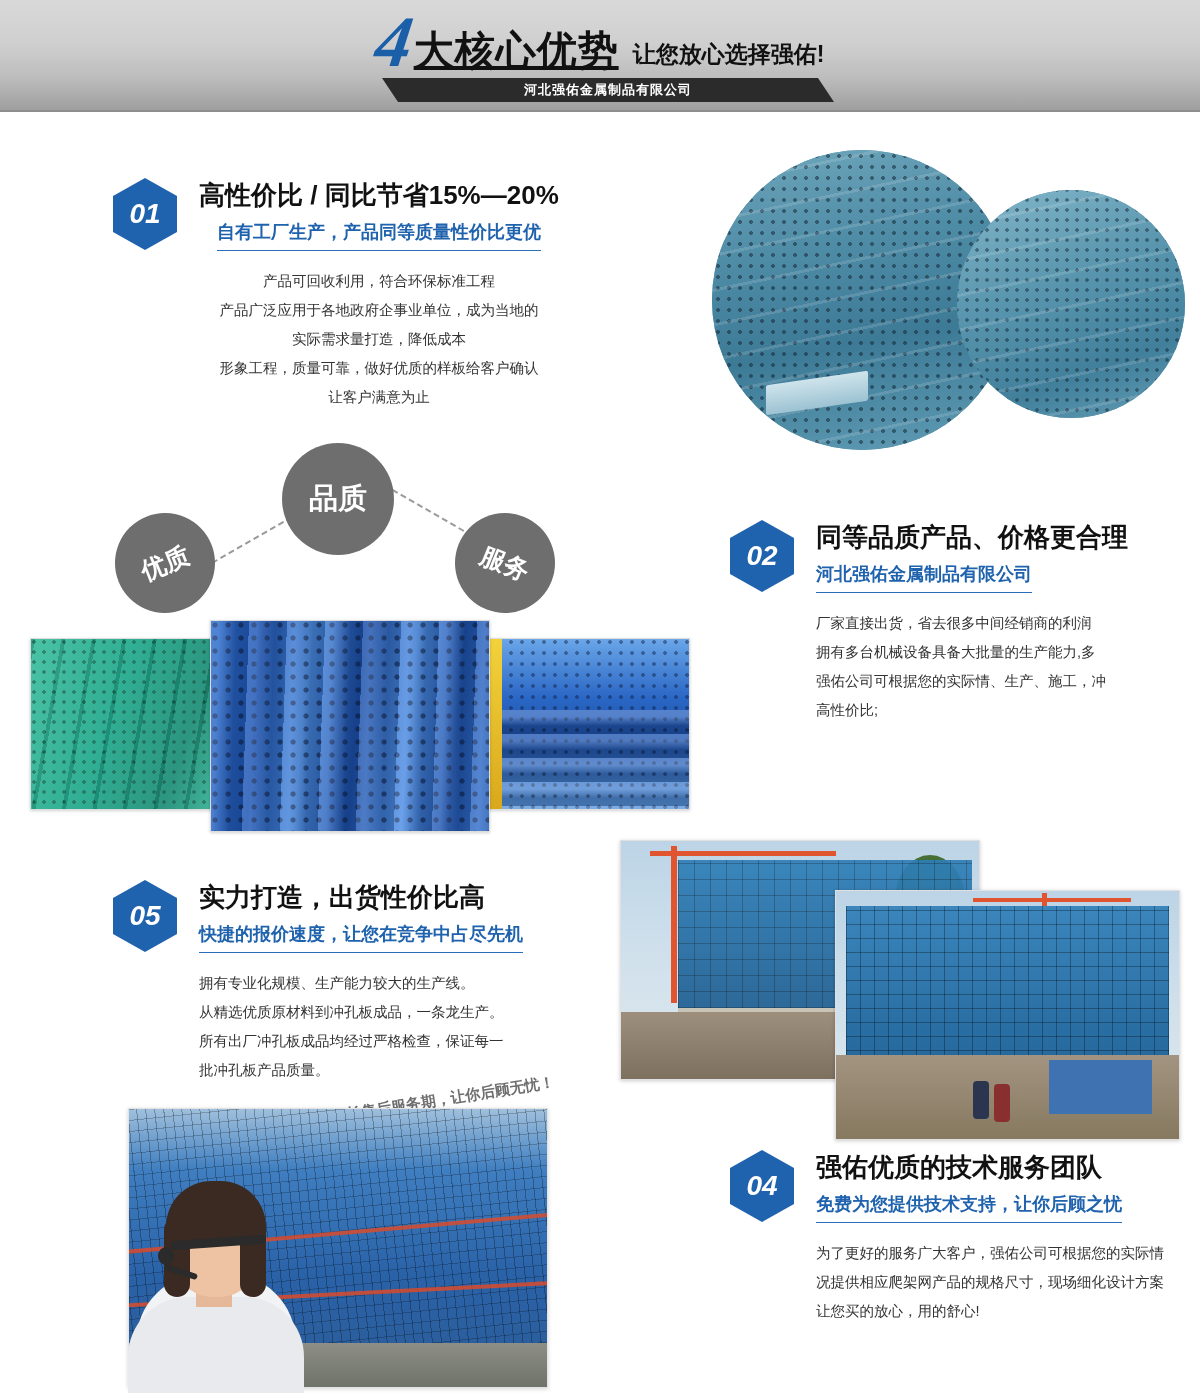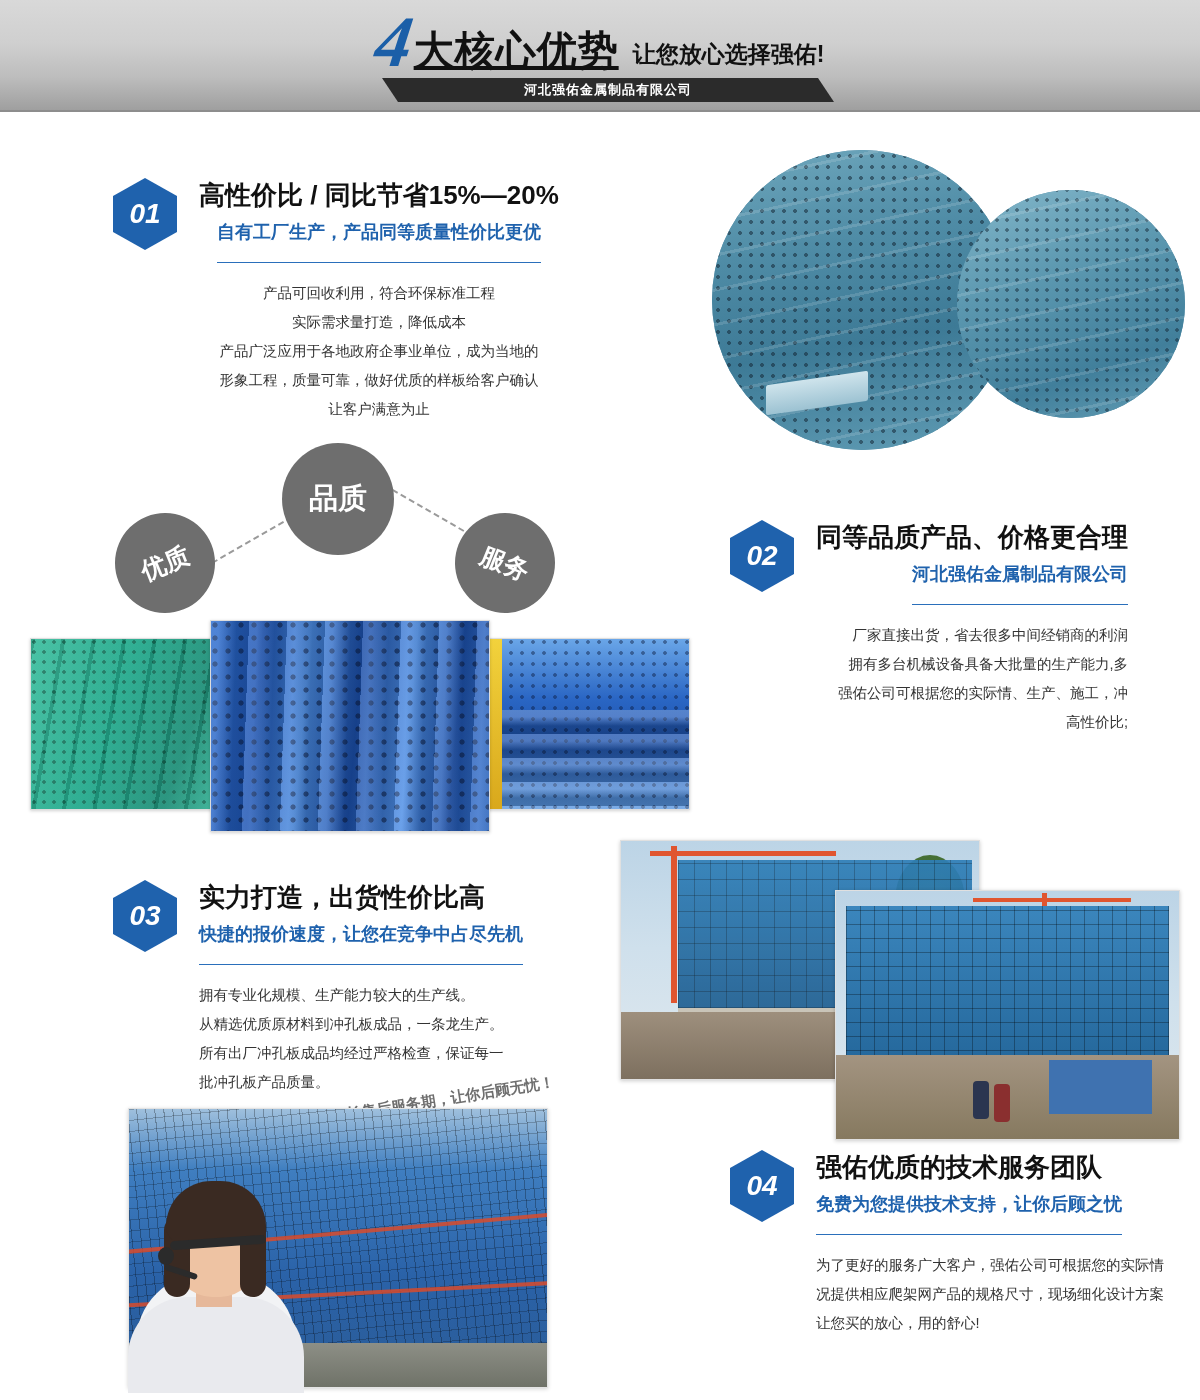--- a/index.html
+++ b/index.html
@@ -95,21 +95,21 @@
     margin-top: 6px; white-space: nowrap;
   }
   .blk-body {
     margin-top: 16px;
     font-size: 14.5px; color:#333; line-height: 29px;
   }
   .blk-body div { white-space: nowrap; }
   .title-underline {
     border-bottom: 1px solid #2a6fbb;
     display:inline-block;
-    padding-bottom: 16px;
+    padding-bottom: 4px;
   }
 
   
   .sec01 { position:absolute; left:113px; top:178px; display:flex; }
   .sec01 .txt { margin-left: 22px; text-align: center; }
 
   
   .circ-wrap { position:absolute; left:712px; top:150px; width:470px; height:310px; }
   .circ {
     position:absolute; border-radius:50%; overflow:hidden;
@@ -206,21 +206,21 @@
     background: repeating-linear-gradient(180deg,
       rgba(255,255,255,.22) 0px, rgba(255,255,255,.22) 7px,
       rgba(0,0,0,.22) 16px, rgba(0,0,0,.22) 24px);
   }
   .yellow-edge {
     position:absolute; left:0; top:0; width:16px; height:100%;
     background: linear-gradient(180deg,#f2d23c,#d9a81c);
   }
 
   
-  .sec02 { position:absolute; left:730px; top:520px; display:flex;text-align:right; }
+  .sec02 { position:absolute; left:730px; top:520px; display:flex; }
   .sec02 .txt { margin-left:22px; }
 
   
   .sec03 { position:absolute; left:113px; top:880px; display:flex; }
   .sec03 .txt { margin-left:22px; }
 
   
   .cons { position:absolute; left:620px; top:840px; width:560px; height:300px; }
   .cons .c1 {
     position:absolute; left:0; top:0; width:360px; height:240px;
@@ -316,22 +316,22 @@
   <div class="sec01">
     <div class="hex">
       <span class="hex-shape"></span>
       <span class="hex-num">01</span>
     </div>
     <div class="txt">
       <div class="blk-title">高性价比 / 同比节省15%—20%</div>
       <div class="blk-sub title-underline">自有工厂生产，产品同等质量性价比更优</div>
       <div class="blk-body">
         <div>产品可回收利用，符合环保标准工程</div>
+        <div>产品广泛应用于各地政府企事业单位，成为当地的</div>
         <div>实际需求量打造，降低成本</div>
-        <div>产品广泛应用于各地政府企事业单位，成为当地的</div>
         <div>形象工程，质量可靠，做好优质的样板给客户确认</div>
         <div>让客户满意为止</div>
       </div>
     </div>
   </div>
 
   <div class="circ-wrap">
     <div class="circ big">
       <div class="sheet"></div>
       <div class="sheet-lines"></div>
@@ -377,21 +377,21 @@
         <div>拥有多台机械设备具备大批量的生产能力,多</div>
         <div>强佑公司可根据您的实际情、生产、施工，冲</div>
         <div>高性价比;</div>
       </div>
     </div>
   </div>
 
   <div class="sec03">
     <div class="hex">
       <span class="hex-shape"></span>
-      <span class="hex-num">03</span>
+      <span class="hex-num">05</span>
     </div>
     <div class="txt">
       <div class="blk-title">实力打造，出货性价比高</div>
       <div class="blk-sub title-underline">快捷的报价速度，让您在竞争中占尽先机</div>
       <div class="blk-body">
         <div>拥有专业化规模、生产能力较大的生产线。</div>
         <div>从精选优质原材料到冲孔板成品，一条龙生产。</div>
         <div>所有出厂冲孔板成品均经过严格检查，保证每一</div>
         <div>批冲孔板产品质量。</div>
       </div>

